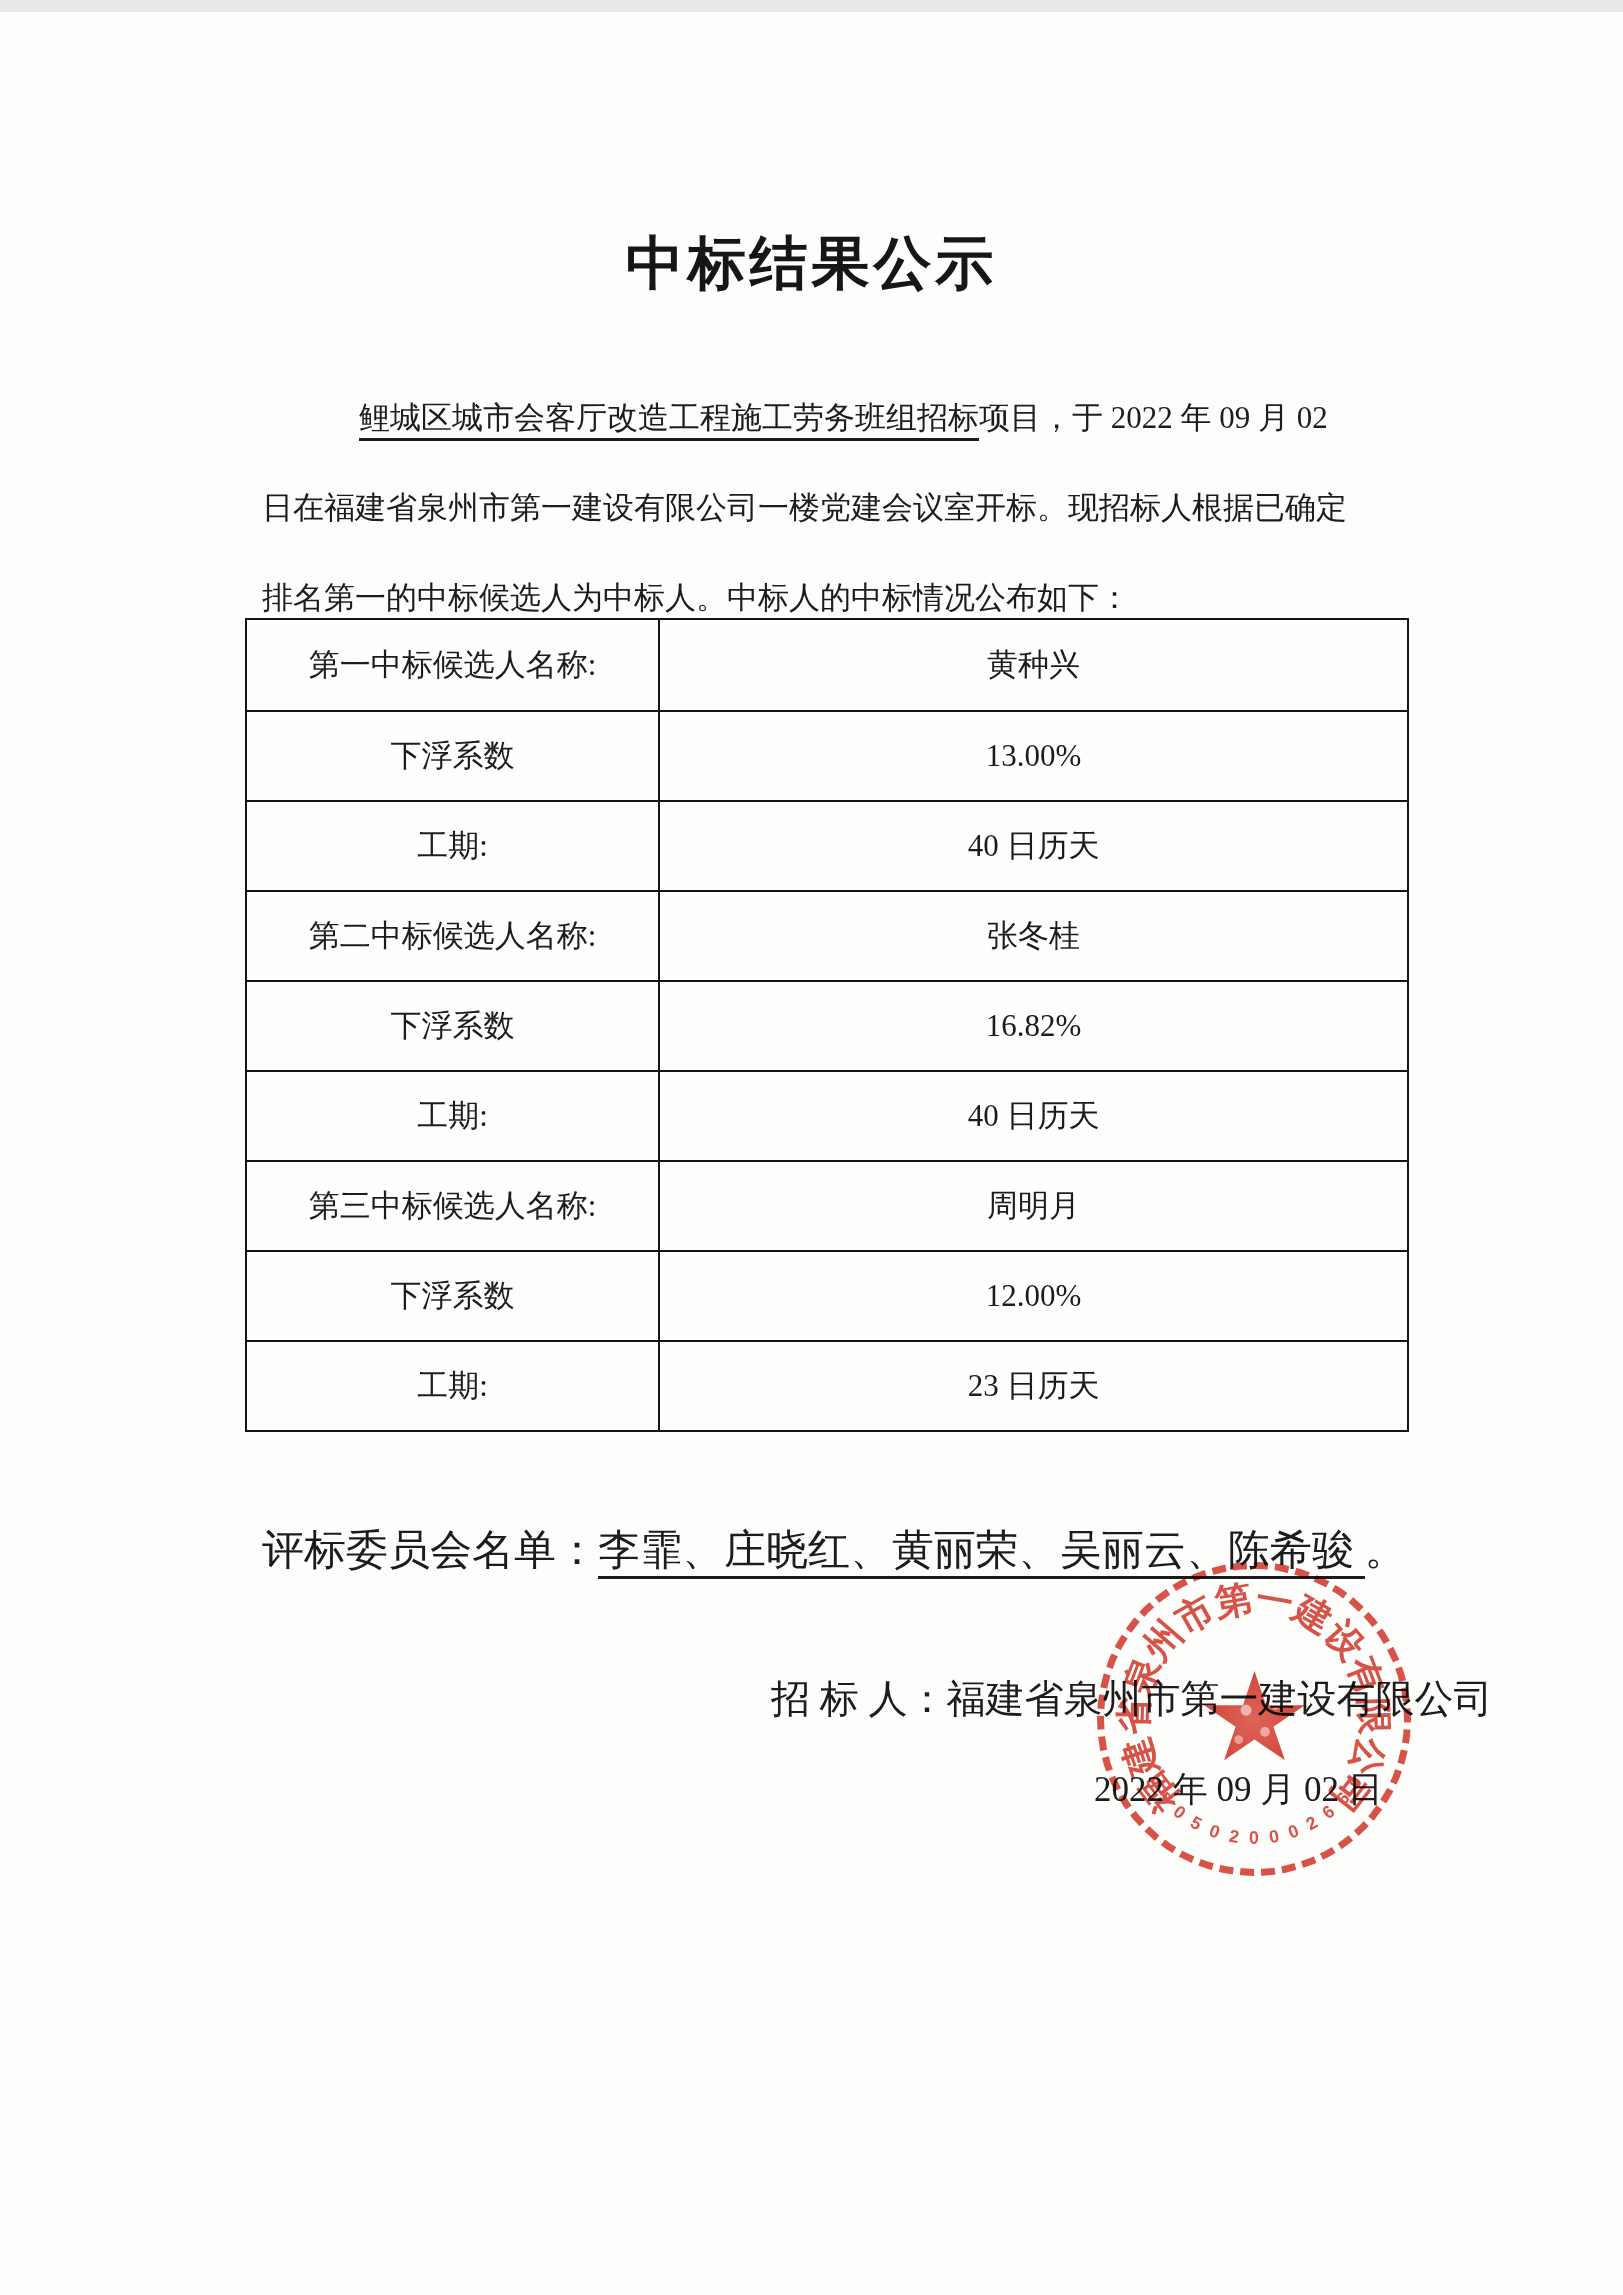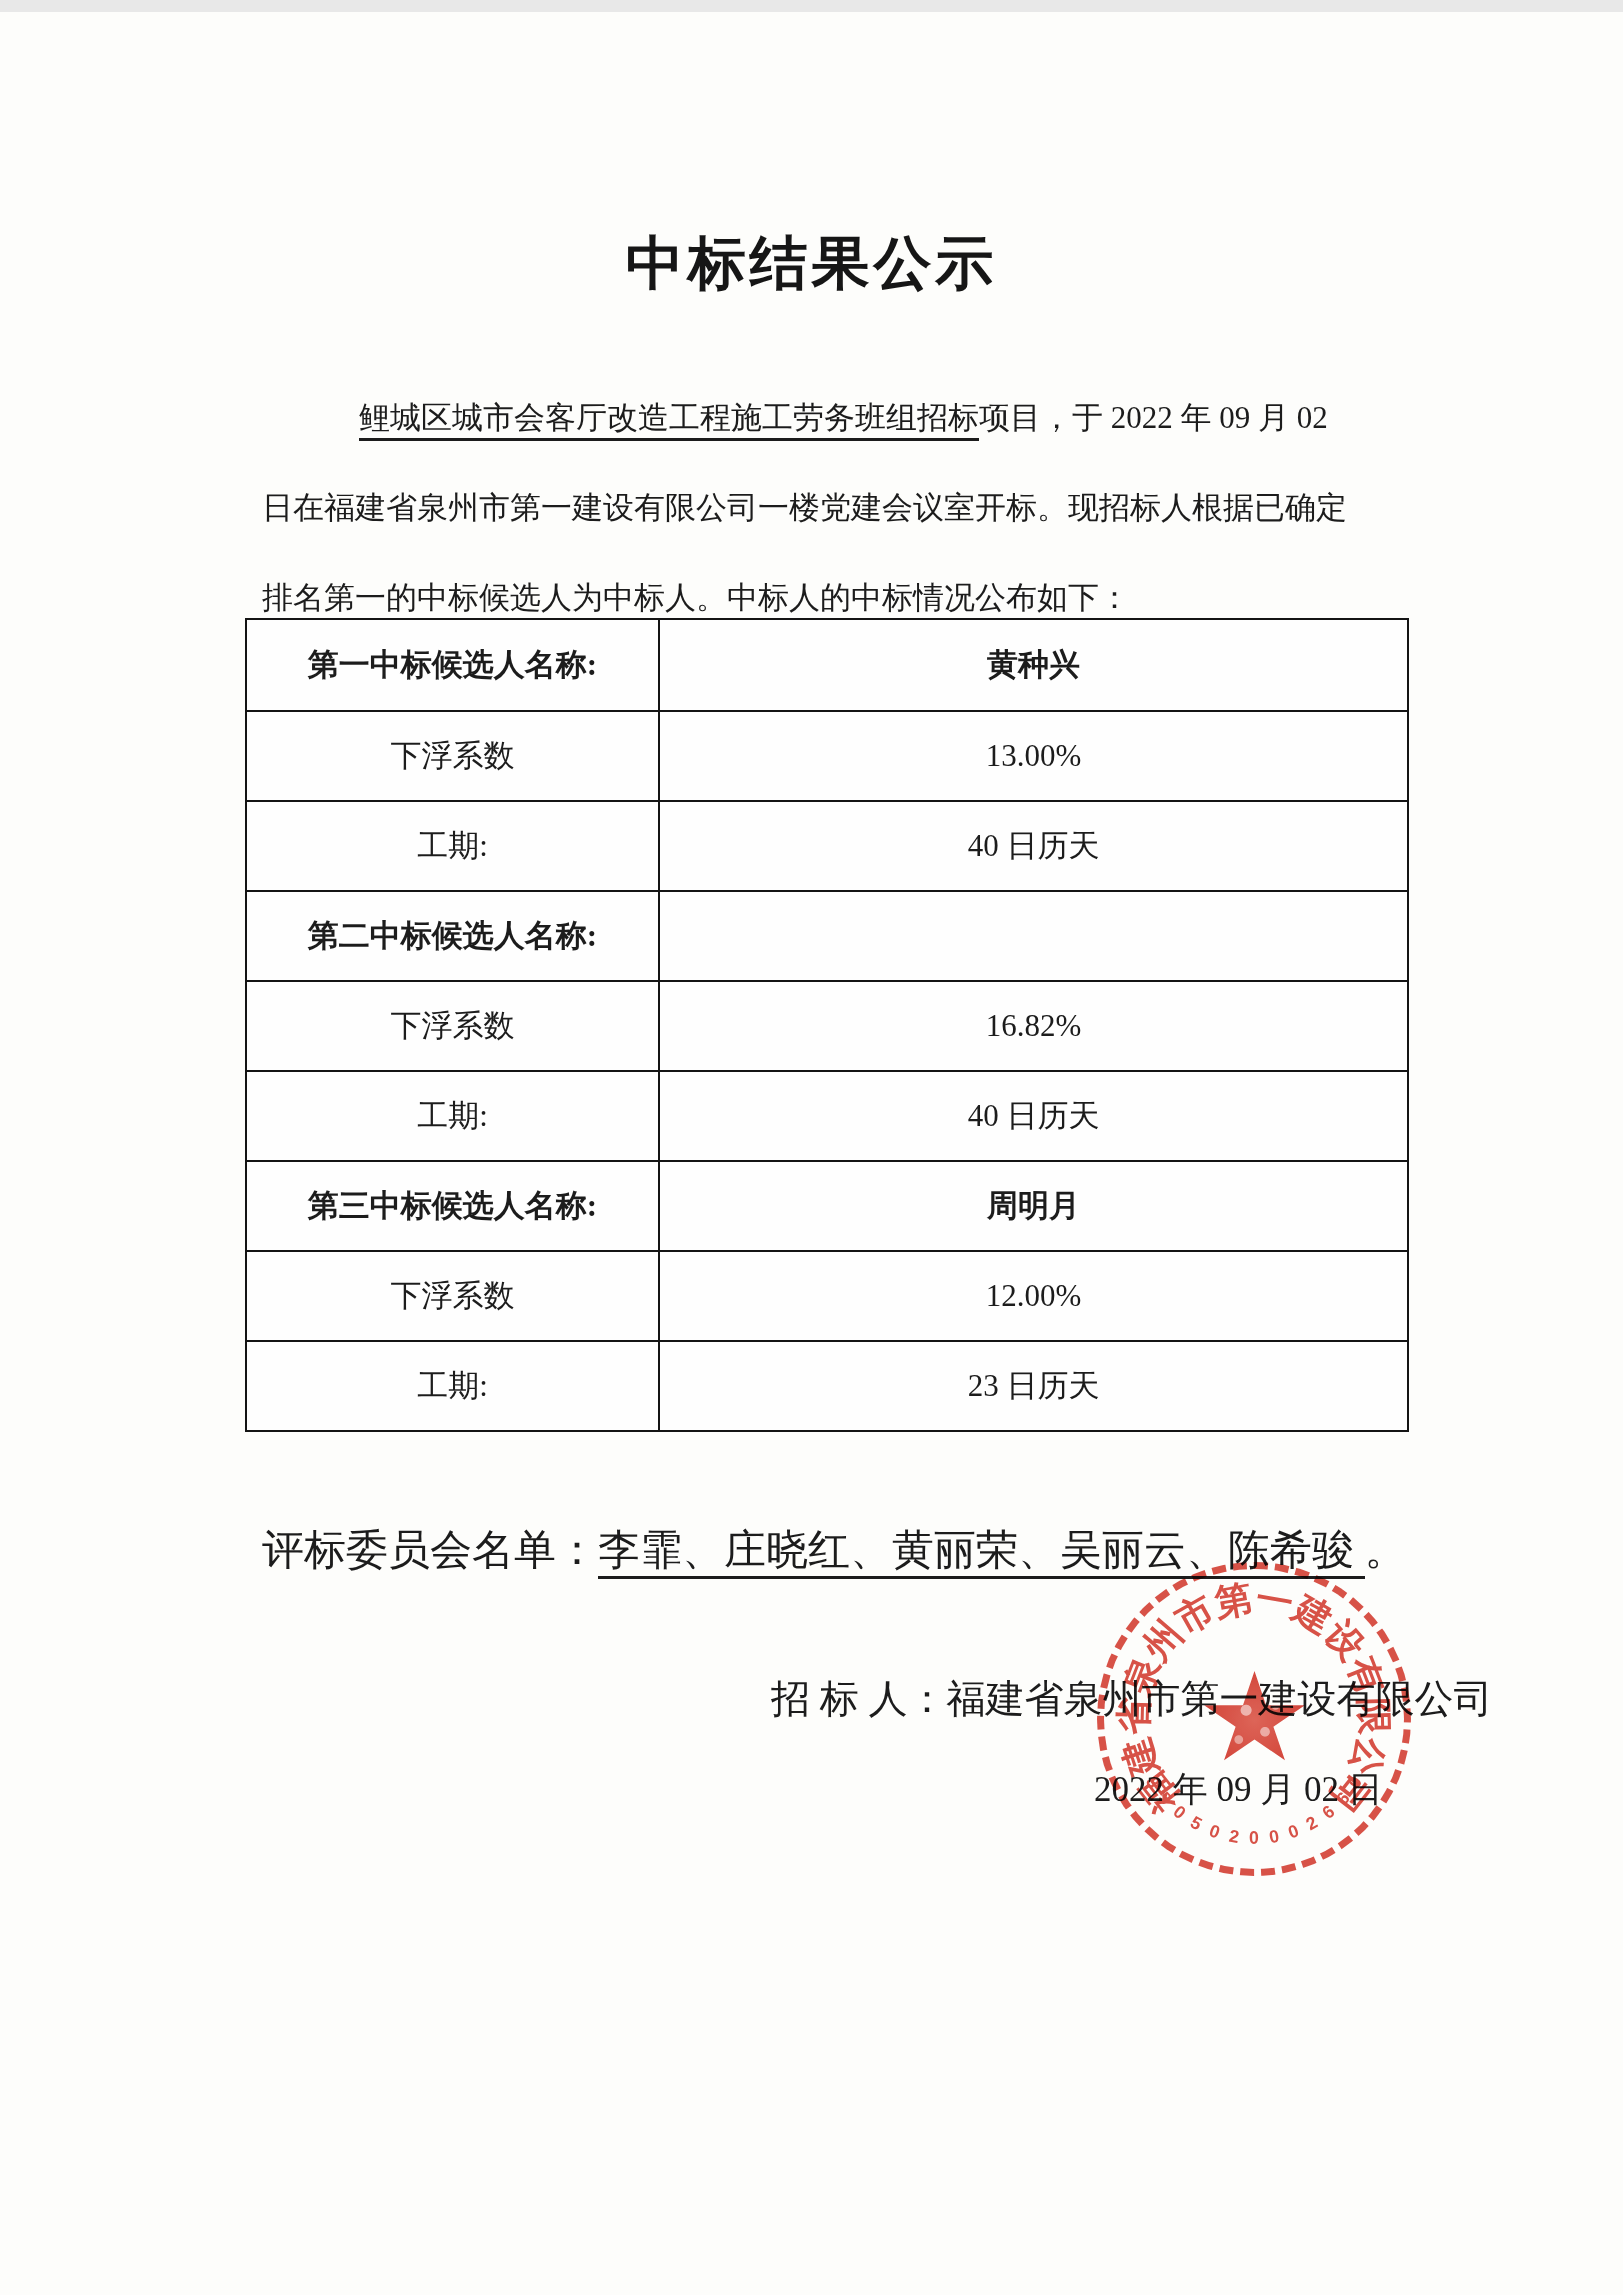--- a/index.html
+++ b/index.html
@@ -58,21 +58,21 @@
     display: flex;
     align-items: center;
     justify-content: center;
     text-align: center;
   }
   .trow .label-cell {
     width: 413px;
     border-right: 2px solid #141414;
   }
   .trow .value-cell { flex: 1; }
-  .trow.em { font-weight: bold; }
+  .trow.em { font-weight: normal; }
   .committee {
     position: absolute;
     left: 262px;
     top: 1510px;
     font-size: 42px;
     white-space: nowrap;
   }
   .signature-line {
     position: absolute;
     left: 771px;
@@ -160,20 +160,21 @@
       <div class="trow">
         <div class="cell label-cell">下浮系数</div>
         <div class="cell value-cell">13.00%</div>
       </div>
       <div class="trow">
         <div class="cell label-cell">工期:</div>
         <div class="cell value-cell">40 日历天</div>
       </div>
       <div class="trow em">
         <div class="cell label-cell">第二中标候选人名称:</div>
+        <div class="cell value-cell">张冬桂</div>
       </div>
       <div class="trow">
         <div class="cell label-cell">下浮系数</div>
         <div class="cell value-cell">16.82%</div>
       </div>
       <div class="trow">
         <div class="cell label-cell">工期:</div>
         <div class="cell value-cell">40 日历天</div>
       </div>
       <div class="trow em">

